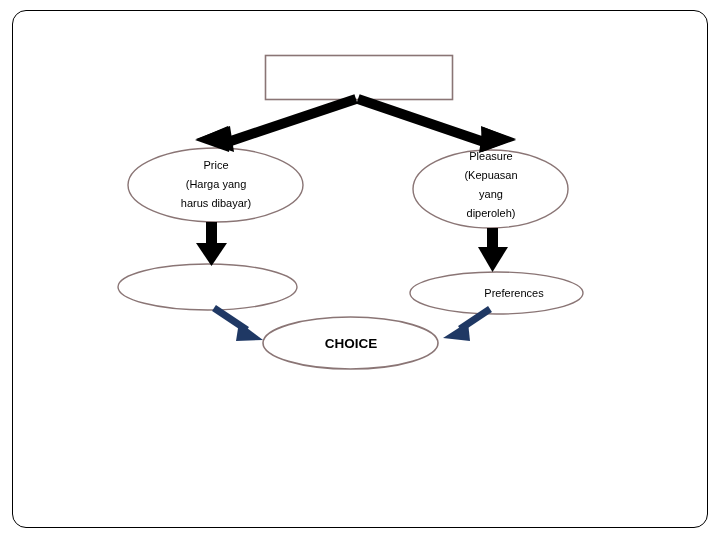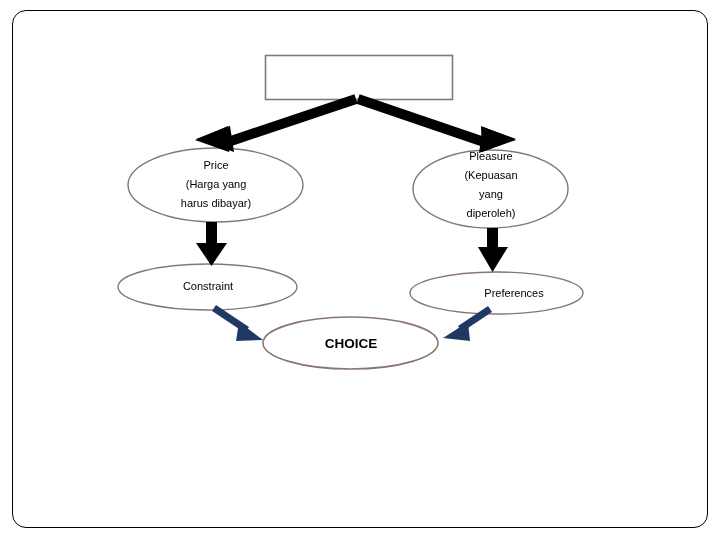--- a/index.html
+++ b/index.html
@@ -140,19 +140,18 @@
 
   <div class="node-label" id="label-price">Price
 (Harga yang
 harus dibayar)</div>
 
   <div class="node-label" id="label-pleasure">Pleasure
 (Kepuasan
 yang
 diperoleh)</div>
 
-  <div class="node-label" id="label-constraint">Constraint</div>
 
   <div class="node-label" id="label-preferences">Preferences</div>
 
   <div class="node-label" id="label-choice">CHOICE</div>
 
 </div>
 
 </body></html>

